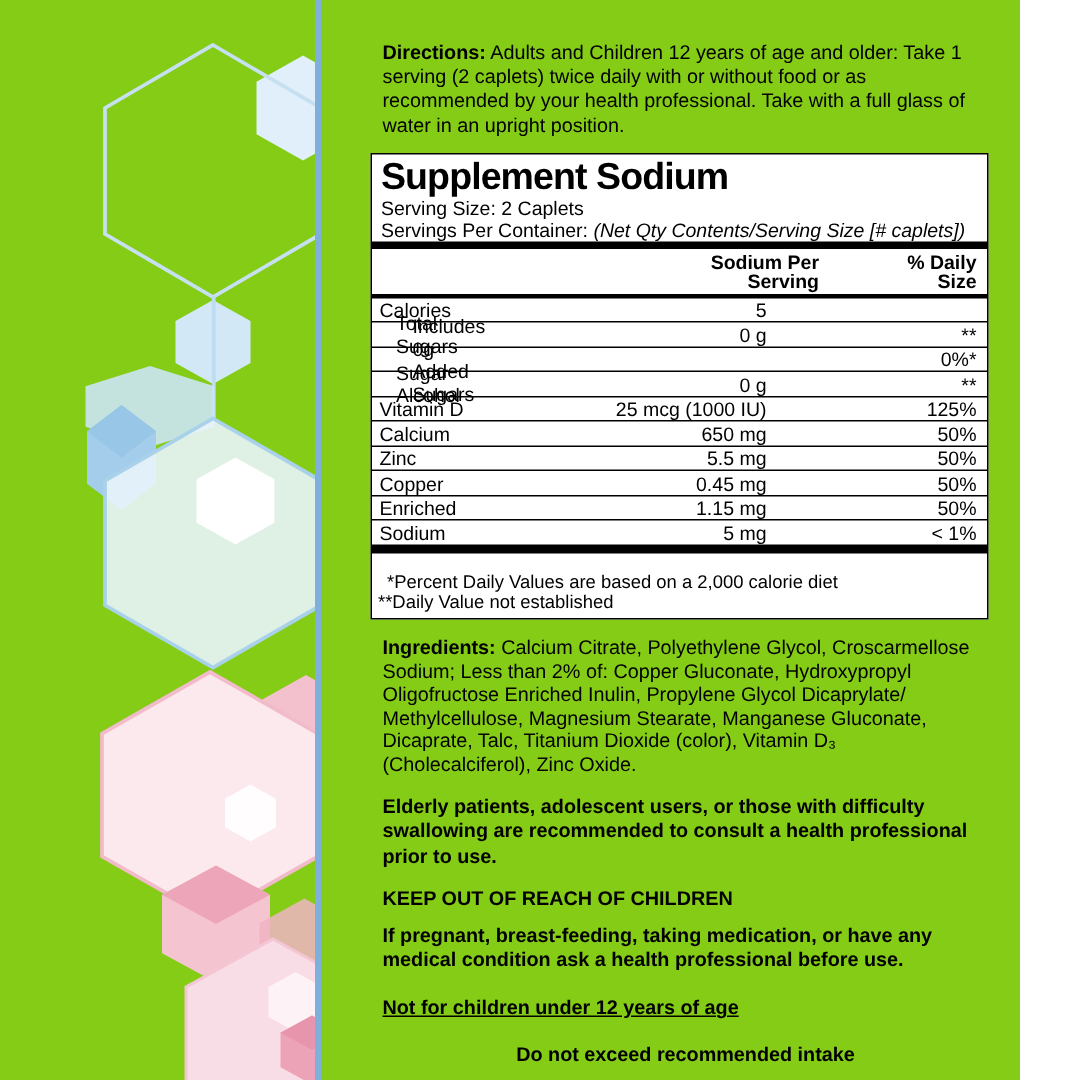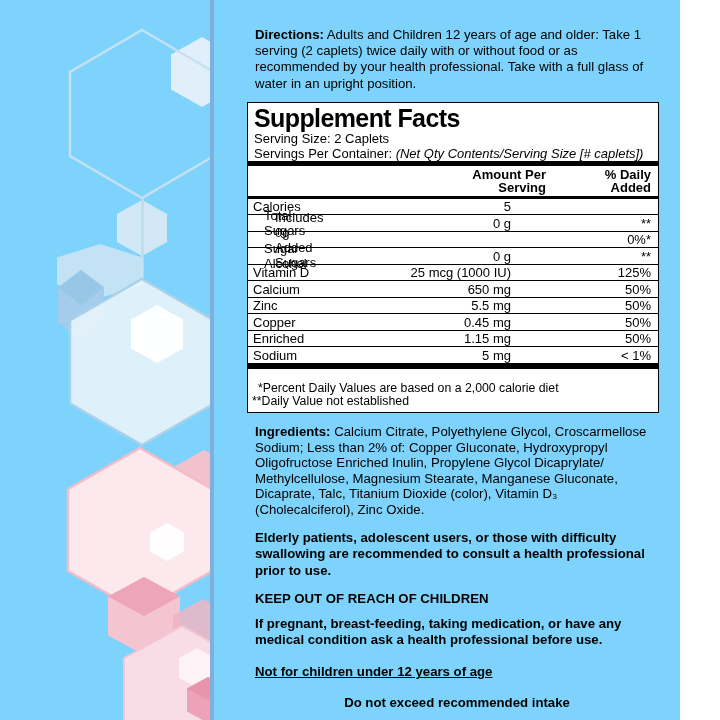--- a/index.html
+++ b/index.html
@@ -1,17 +1,17 @@
 <!DOCTYPE html>
 <html><head>
 <meta charset="utf-8">
 <style>
   html,body{margin:0;padding:0;background:#ffffff;}
   .canvas{
-    position:relative;width:680px;height:720px;overflow:hidden;background:#7dd3fc;
+    position:relative;width:680px;height:720px;overflow:hidden;background:#84cc16;
     font-family:"Liberation Sans","DejaVu Sans",sans-serif;color:#000;
   }
   
   .decor{position:absolute;left:0;top:0;width:212px;height:720px;overflow:hidden;}
   .vline{position:absolute;top:0;left:210px;width:4px;height:720px;background:#7fb0dc;}
   
   .content{position:absolute;left:247px;top:27px;width:412px;}
   .para{margin:0;padding-left:8px;}
   .para .ln{display:block;font-size:13.2px;line-height:16.2px;}
   .bold-para .ln{font-weight:bold;}
@@ -83,34 +83,34 @@
   <div class="content">
 
     <div class="para" id="directions">
       <span class="ln"><span class="lead">Directions:</span><span> Adults and Children 12 years of age and older: Take 1</span></span>
       <span class="ln">serving (2 caplets) twice daily with or without food or as</span>
       <span class="ln">recommended by your health professional. Take with a full glass of</span>
       <span class="ln">water in an upright position.</span>
     </div>
 
     <div class="sf-box">
-      <div class="sf-title">Supplement Facts</div>
+      <div class="sf-title">Supplement Sodium</div>
       <div class="sf-line">Serving Size: 2 Caplets</div>
       <div class="sf-line"><span>Servings Per Container: </span><span class="it">(Net Qty Contents/Serving Size [# caplets])</span></div>
       <div class="bar b5"></div>
 
       <div class="sf-head">
         <span class="sp"></span>
         <span class="col-a">
-          <span class="hl">Amount Per</span>
+          <span class="hl">Sodium Per</span>
           <span class="hl">Serving</span>
         </span>
         <span class="col-d">
           <span class="hl">% Daily</span>
-          <span class="hl">Added</span>
+          <span class="hl">Size</span>
         </span>
       </div>
       <div class="bar b3"></div>
 
       <div class="sf-row">
         <span class="nm ind0">Calories</span>
         <span class="col-a">5</span>
         <span class="col-d"></span>
       </div>
       <div class="sf-row">

